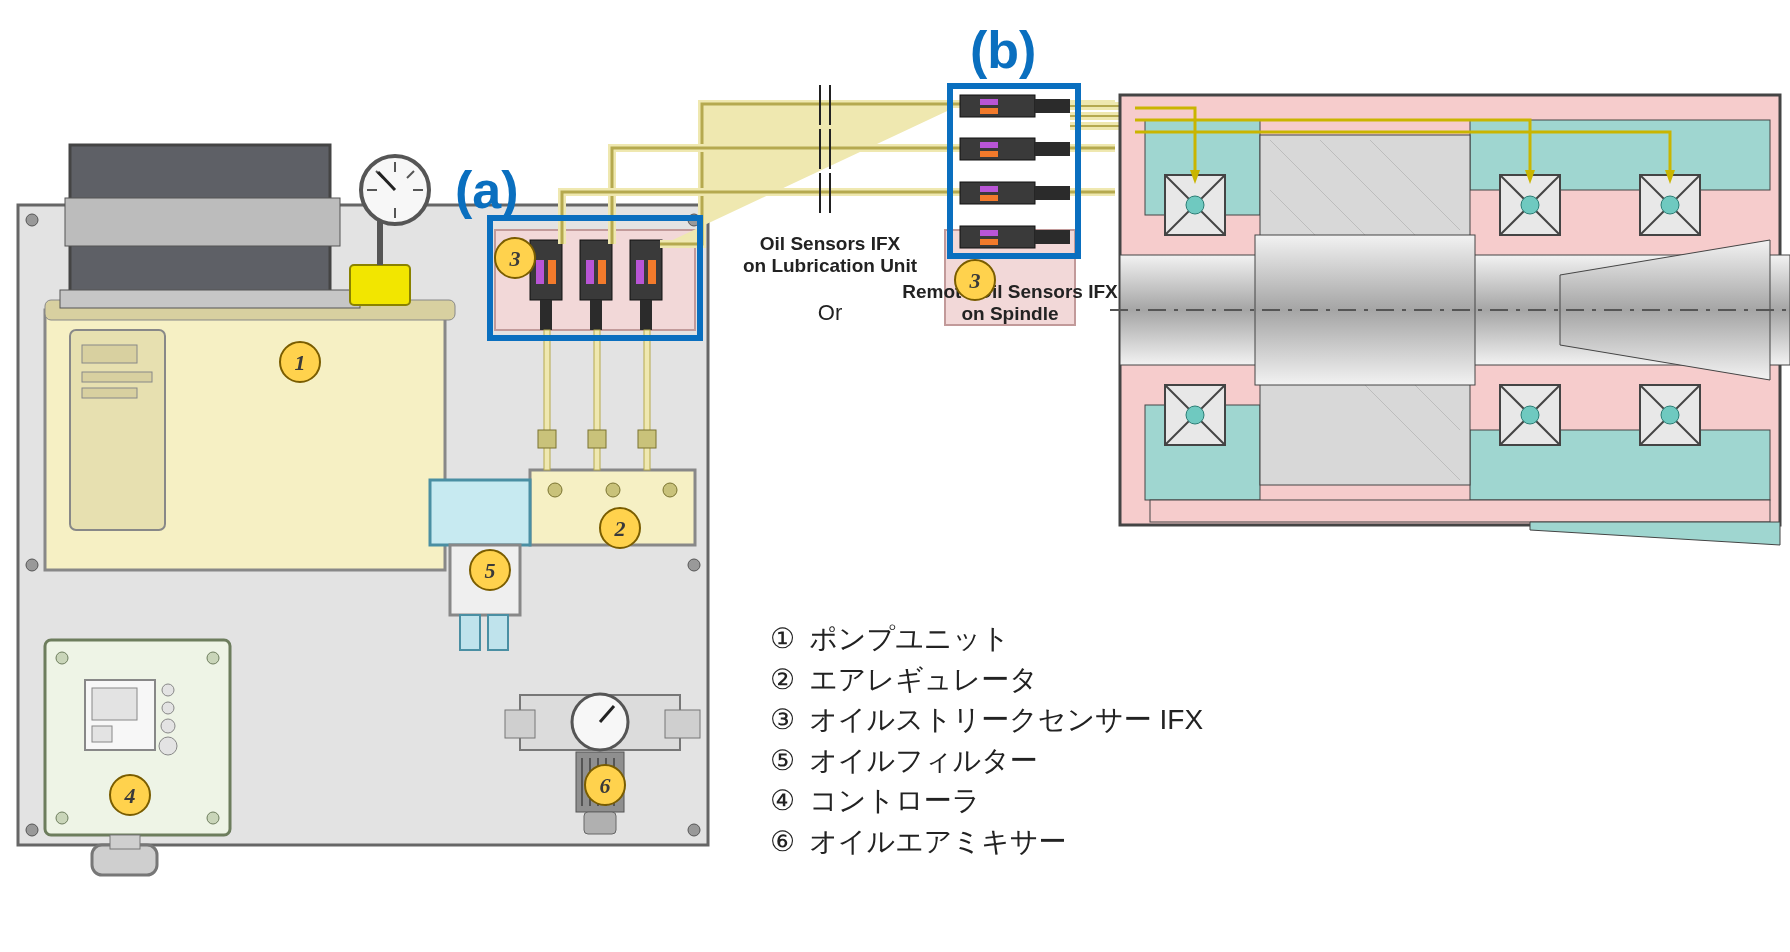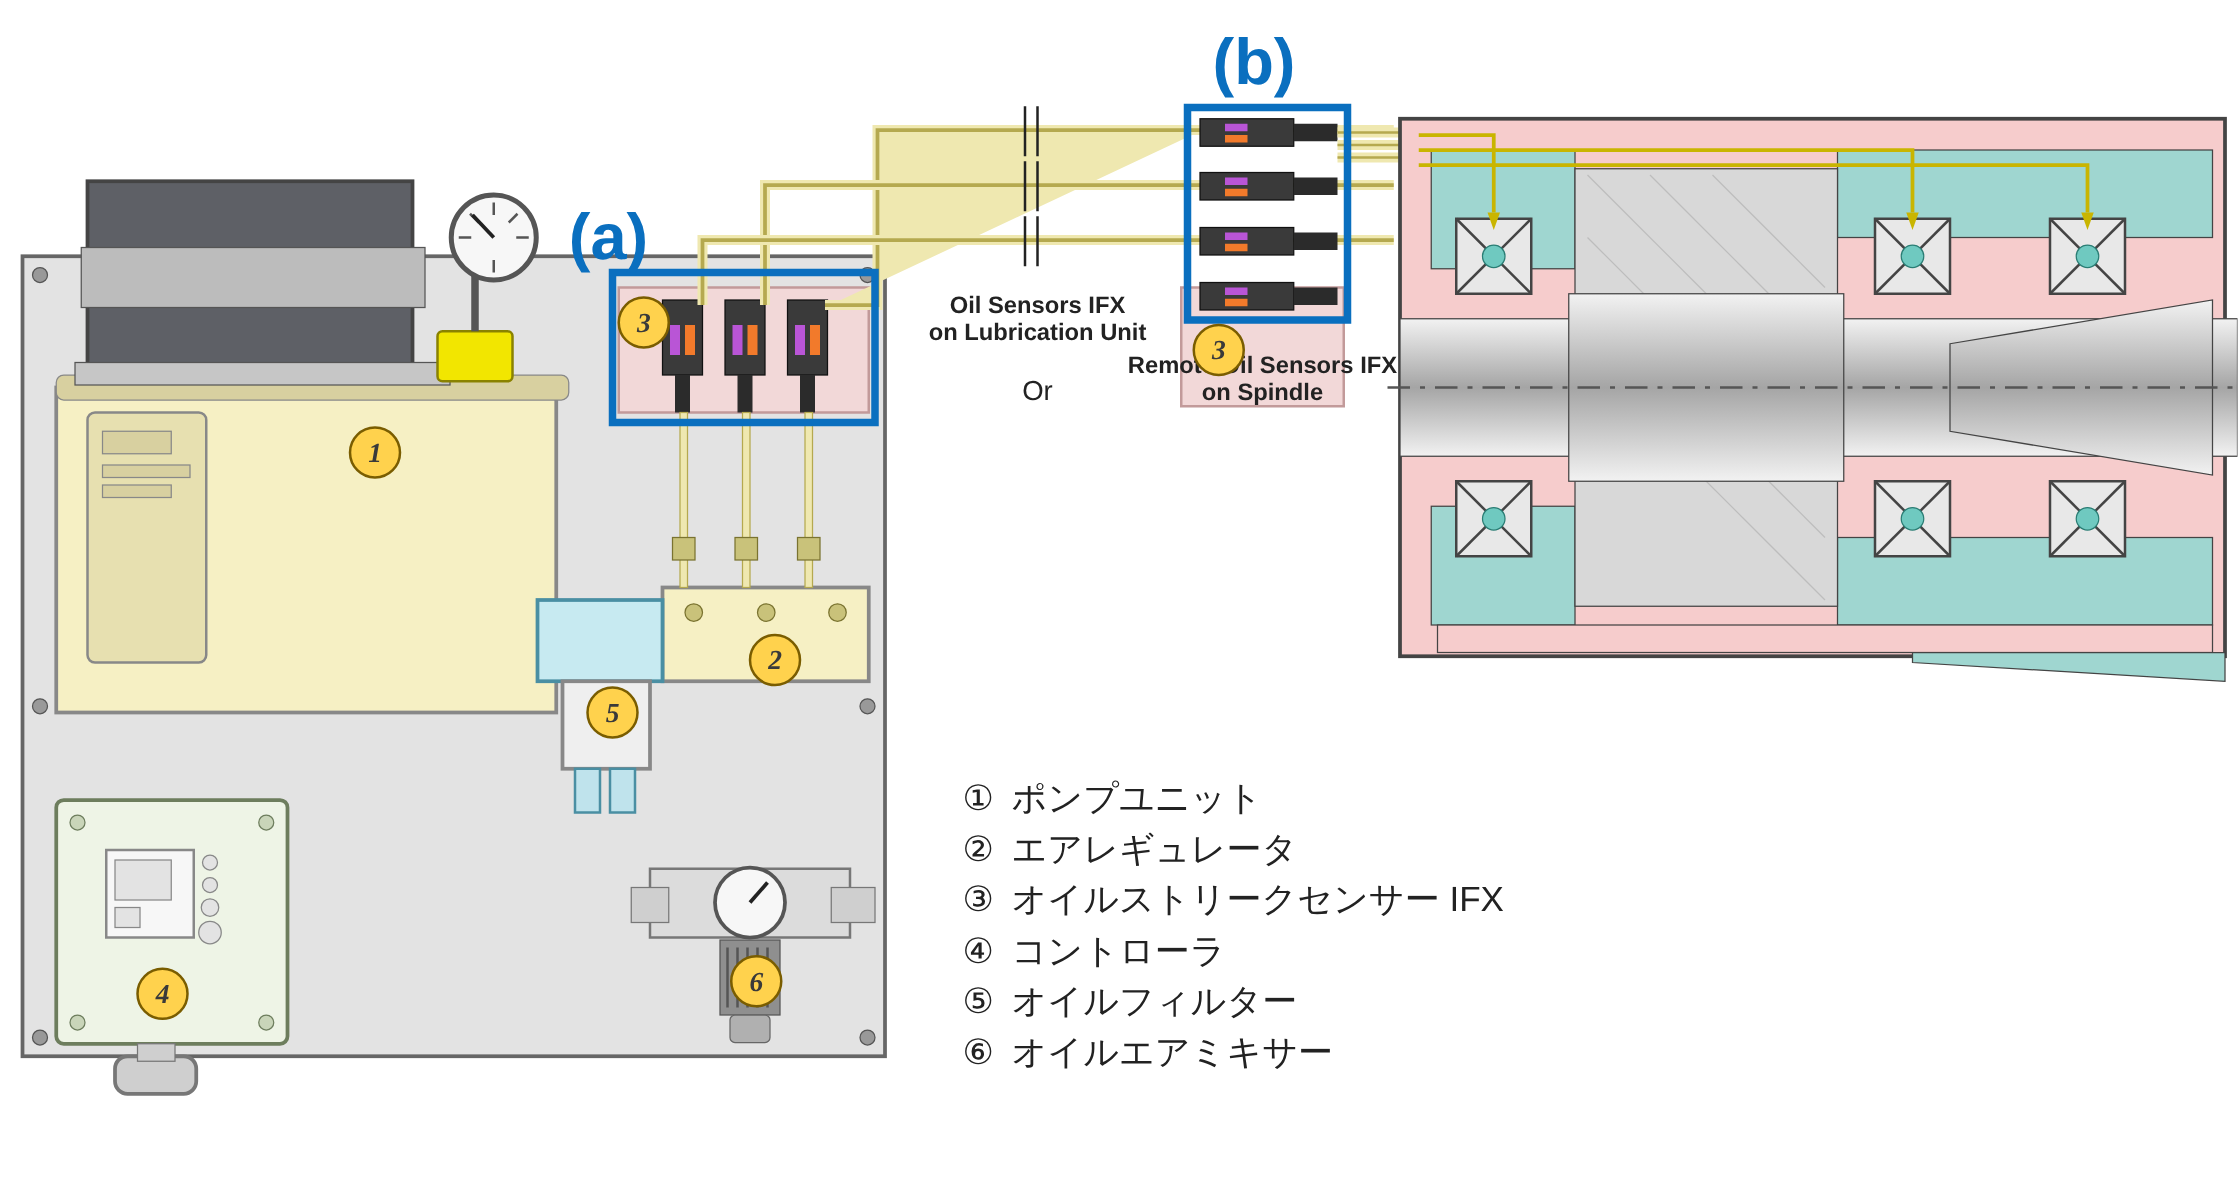--- a/index.html
+++ b/index.html
@@ -318,18 +318,18 @@
 
 </svg>
 
 <div class="callout-label" style="left:455px; top:160px;">(a)</div>
 <div class="callout-label" style="left:970px; top:20px;">(b)</div>
 
 <div class="legend">
   <div><span class="num">①</span><span>ポンプユニット</span></div>
   <div><span class="num">②</span><span>エアレギュレータ</span></div>
   <div><span class="num">③</span><span>オイルストリークセンサー IFX</span></div>
+  <div><span class="num">⑤</span><span>オイルフィルター</span></div>
   <div><span class="num">④</span><span>コントローラ</span></div>
-  <div><span class="num">⑤</span><span>オイルフィルター</span></div>
   <div><span class="num">⑥</span><span>オイルエアミキサー</span></div>
 </div>
 
 </div>
 
 </body></html>

